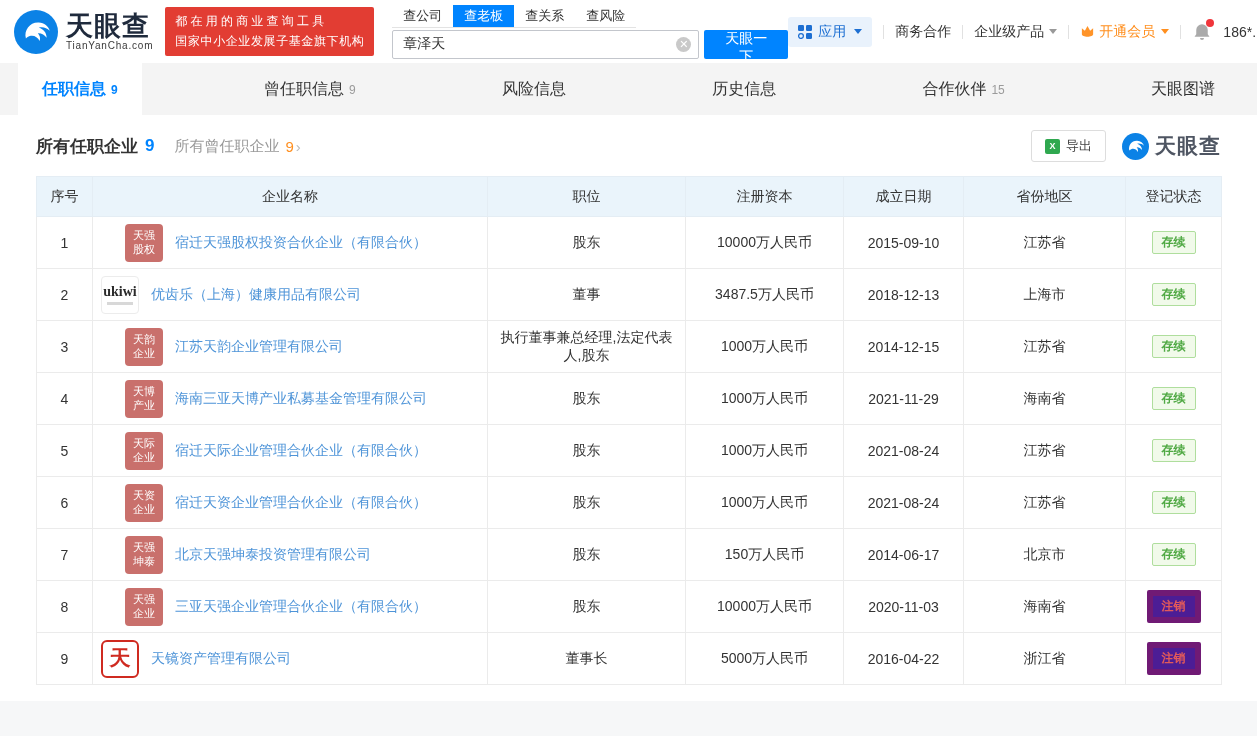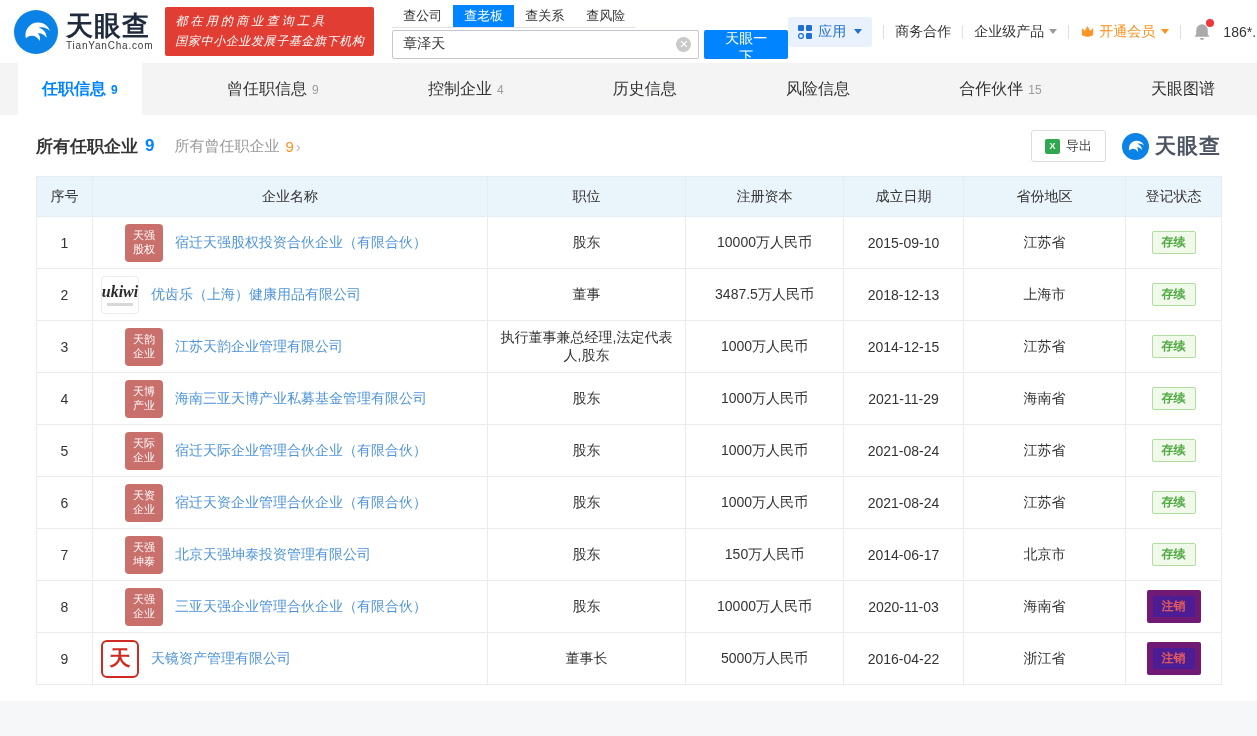--- a/index.html
+++ b/index.html
@@ -12,21 +12,21 @@
     width:1257px;height:736px;overflow:hidden;background:#f6f7f8;
     font-family:"Liberation Sans","DejaVu Sans",sans-serif;color:#333;
   }
   
   .topbar{display:flex;align-items:center;height:63px;background:#fff;padding:0 16px 0 14px;}
   .logo{display:flex;align-items:center;gap:8px;cursor:pointer;flex-shrink:0;}
   .logo-icon{width:44px;height:44px;display:inline-block;}
   .logo-icon svg{width:100%;height:100%;display:block;}
   .logo-text .brand{font-size:27px;font-weight:bold;color:#1f2a3c;line-height:1.05;letter-spacing:1px;}
   .logo-text .domain{font-size:10px;color:#3a3a3a;letter-spacing:.8px;}
-  .slogan{background:var(--badge-red);color:#fff;margin-left:12px;padding:5px 10px;border-radius:2px;flex-shrink:0;font-style:italic;}
+  .slogan{background:var(--badge-red);color:#fff;margin-left:12px;padding:5px 10px;border-radius:2px;flex-shrink:0;}
   .slogan .l1{font-size:12px;letter-spacing:3.2px;line-height:1.6;}
   .slogan .l2{font-size:12px;letter-spacing:.6px;line-height:1.6;}
   .search-block{margin-left:18px;width:396px;flex-shrink:0;}
   .search-tabs{display:flex;width:fit-content;border-bottom:1px solid #e3e3e3;}
   .search-tab{font-size:13px;color:#333;padding:2px 11px 3px;cursor:pointer;line-height:17px;}
   .search-tab.active{background:var(--accent);color:#fff;}
   .search-row{display:flex;margin-top:2px;gap:5px;}
   .search-input-wrap{position:relative;width:318px;}
   .search-input-wrap input{width:100%;height:29px;border:1px solid #c3c6cc;border-radius:2px;padding:0 30px 0 10px;font-size:14px;color:#333;outline:none;font-family:inherit;}
   .clear{position:absolute;right:8px;top:7px;width:15px;height:15px;border-radius:50%;background:#c9c9c9;color:#fff;font-size:11px;line-height:15px;text-align:center;cursor:pointer;}
@@ -66,21 +66,21 @@
   .wm-text{font-size:21px;font-weight:bold;color:#4e5562;letter-spacing:1px;}
   
   table.data-table{width:100%;border-collapse:collapse;table-layout:fixed;}
   .data-table th{background:#eaf4fb;height:40px;font-weight:normal;font-size:14px;color:#333;text-align:center;border:1px solid #e4edf4;}
   .data-table td{border:1px solid #ebebeb;font-size:14px;color:#333;text-align:center;height:52px;padding:6px 10px;background:#fff;}
   td.co-cell{text-align:left;padding:6px 8px;}
   .co-wrap{display:flex;align-items:center;gap:12px;}
   .logo-box{width:38px;height:38px;border-radius:4px;display:flex;flex-direction:column;align-items:center;justify-content:center;flex-shrink:0;overflow:hidden;}
   .logo-box.pink{background:#c9706c;color:#fff;font-size:11px;line-height:1.25;margin-left:24px;}
   .logo-box.ukiwi{background:#fff;border:1px solid #ececec;color:#2b2b2b;}
-  .logo-box.ukiwi .uk{font-family:"Liberation Serif","DejaVu Serif",serif;font-style:italic;font-weight:bold;font-size:16px;}
+  .logo-box.ukiwi .uk{font-family:"Liberation Serif","DejaVu Serif",serif;font-weight:bold;font-size:14px;}
   .logo-box.ukiwi .u-sub{display:block;width:26px;height:3px;background:#d8d8d8;margin-top:2px;}
   .logo-box.seal{background:#fff;border:2px solid #cf2a20;border-radius:6px;}
   .logo-box.seal .seal-ch{color:#cf2a20;font-size:21px;font-weight:bold;line-height:1;font-family:"Liberation Serif","DejaVu Serif",serif;}
   .co-link{color:var(--link);text-decoration:none;cursor:pointer;line-height:1.4;}
   .status-badge{display:inline-block;padding:3px 9px;font-size:12px;border-radius:2px;line-height:1.3;font-weight:bold;}
   .status-badge.active{color:var(--status-active-green);background:#f1faea;border:1px solid #afde9d;}
   .status-badge.cancelled{color:var(--status-cancelled-red);background:#4c1d95;border:6px solid #701a75;}
 </style>
 </head>
 <body>
@@ -165,28 +165,24 @@
 <div class="nav-tabs" id="nav-tabs">
     <div class="nav-tab active">
       <span class="nav-label">任职信息</span>
       <span class="nav-badge">9</span>
     </div>
     <div class="nav-tab">
       <span class="nav-label">曾任职信息</span>
       <span class="nav-badge">9</span>
     </div>
     <div class="nav-tab">
-      <span class="nav-label">控制企业</span>
-      <span class="nav-badge">4</span>
+      <span class="nav-label">风险信息</span>
     </div>
     <div class="nav-tab">
       <span class="nav-label">历史信息</span>
-    </div>
-    <div class="nav-tab">
-      <span class="nav-label">风险信息</span>
     </div>
     <div class="nav-tab">
       <span class="nav-label">合作伙伴</span>
       <span class="nav-badge">15</span>
     </div>
     <div class="nav-tab">
       <span class="nav-label">天眼图谱</span>
     </div>
   </div>
 

